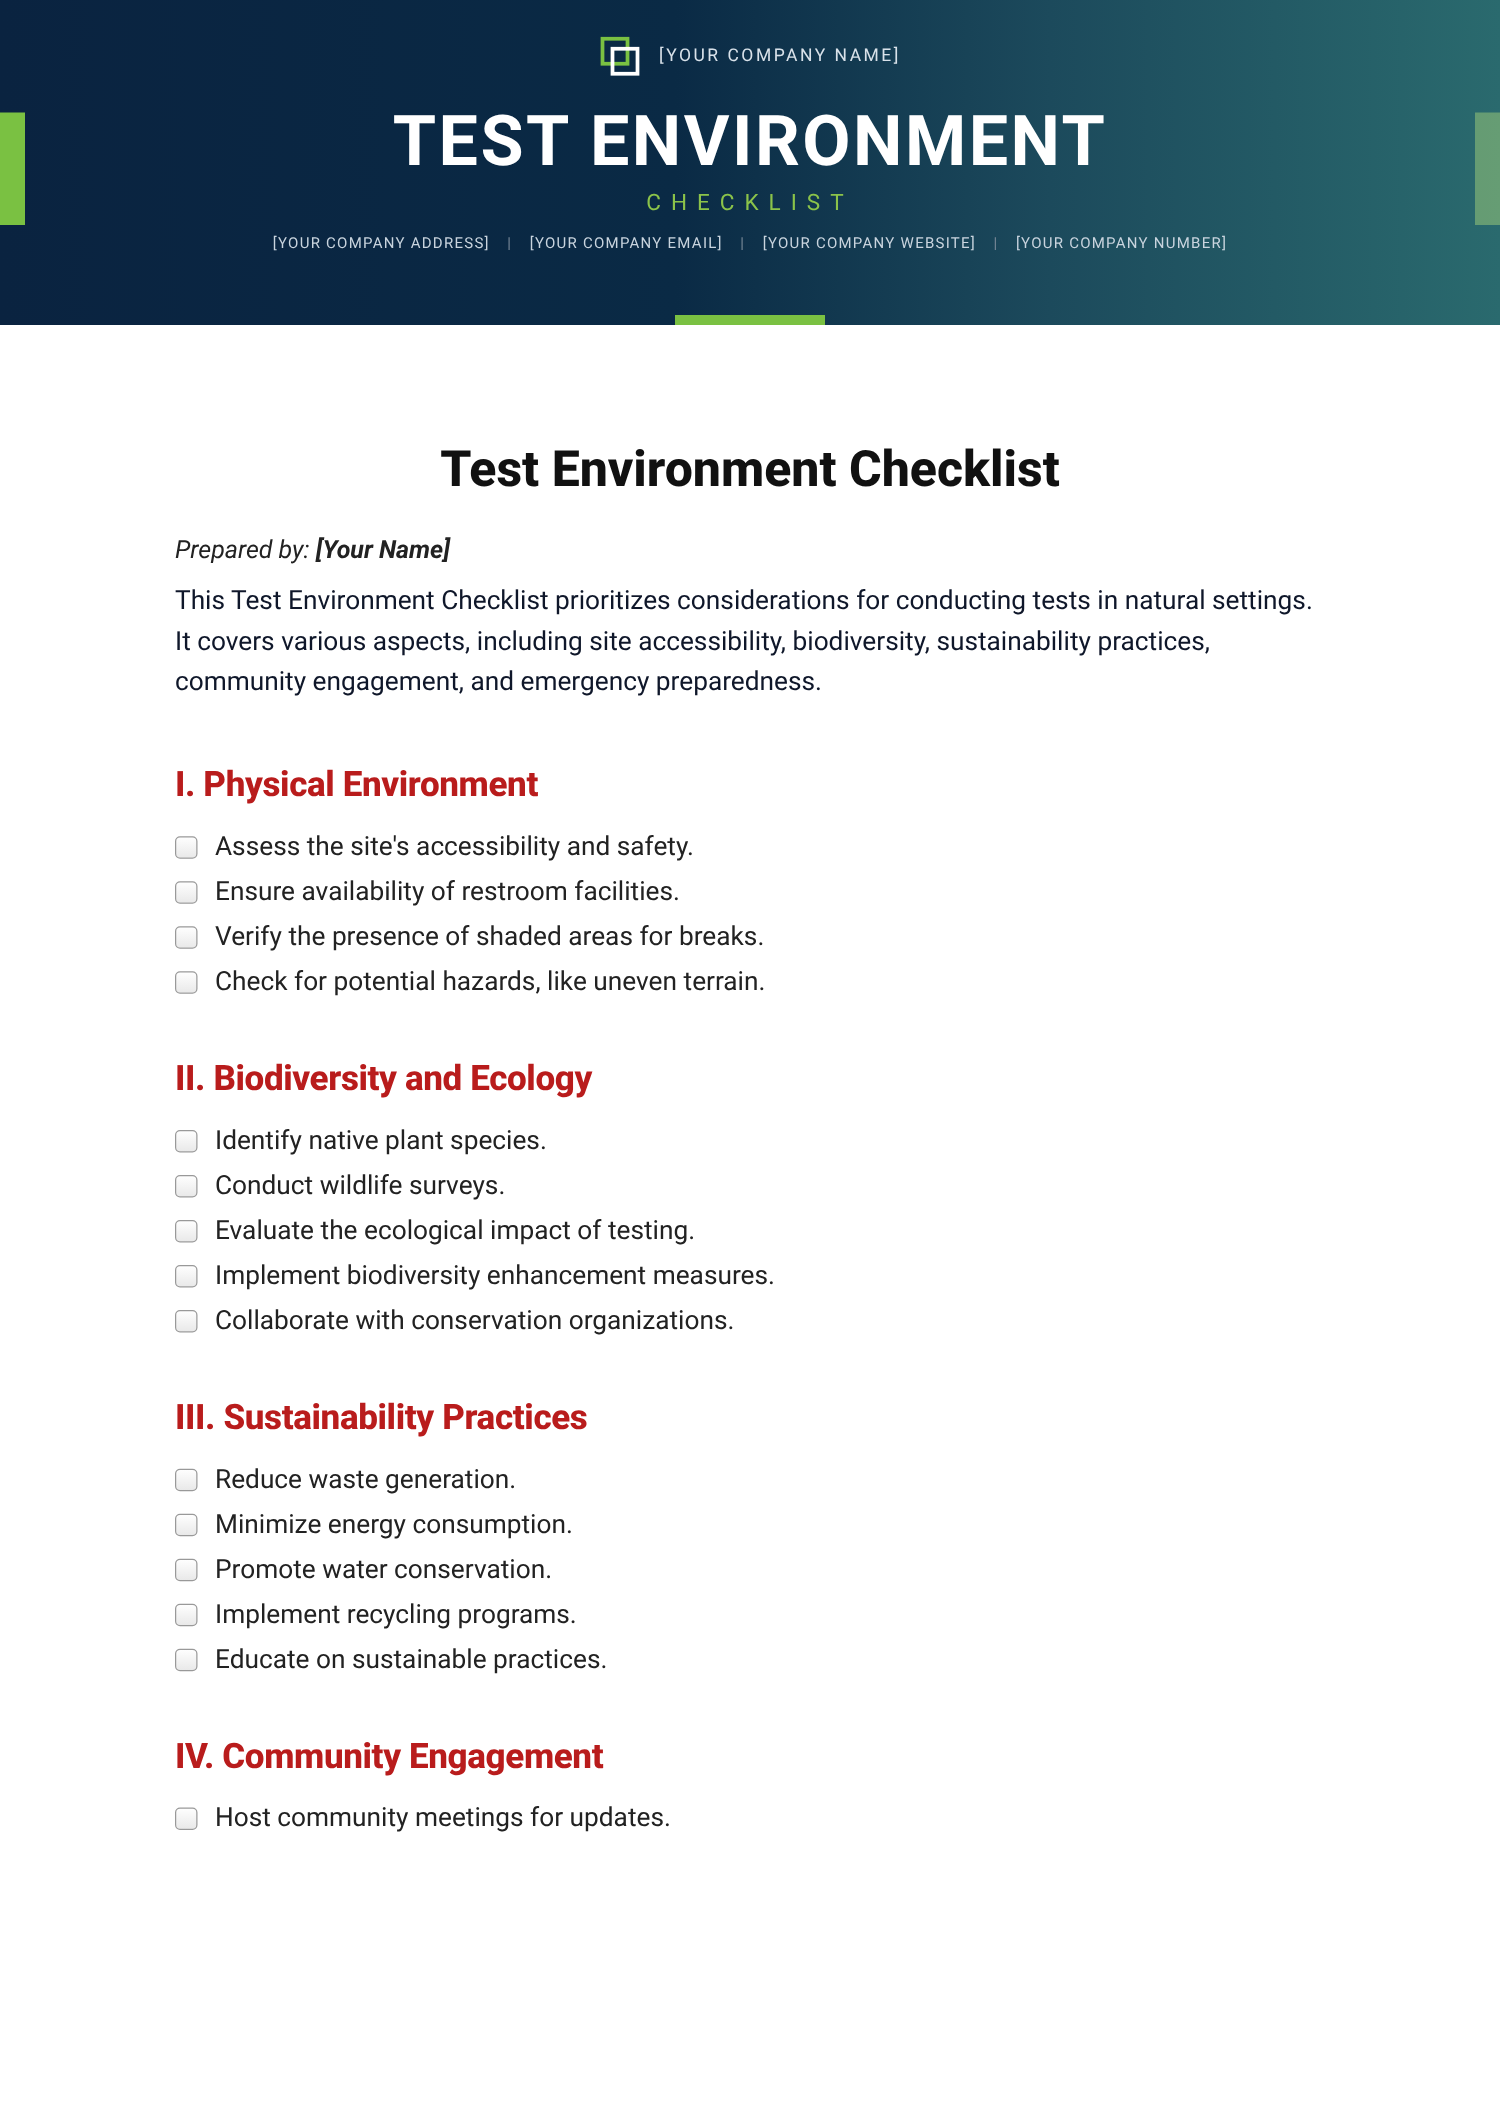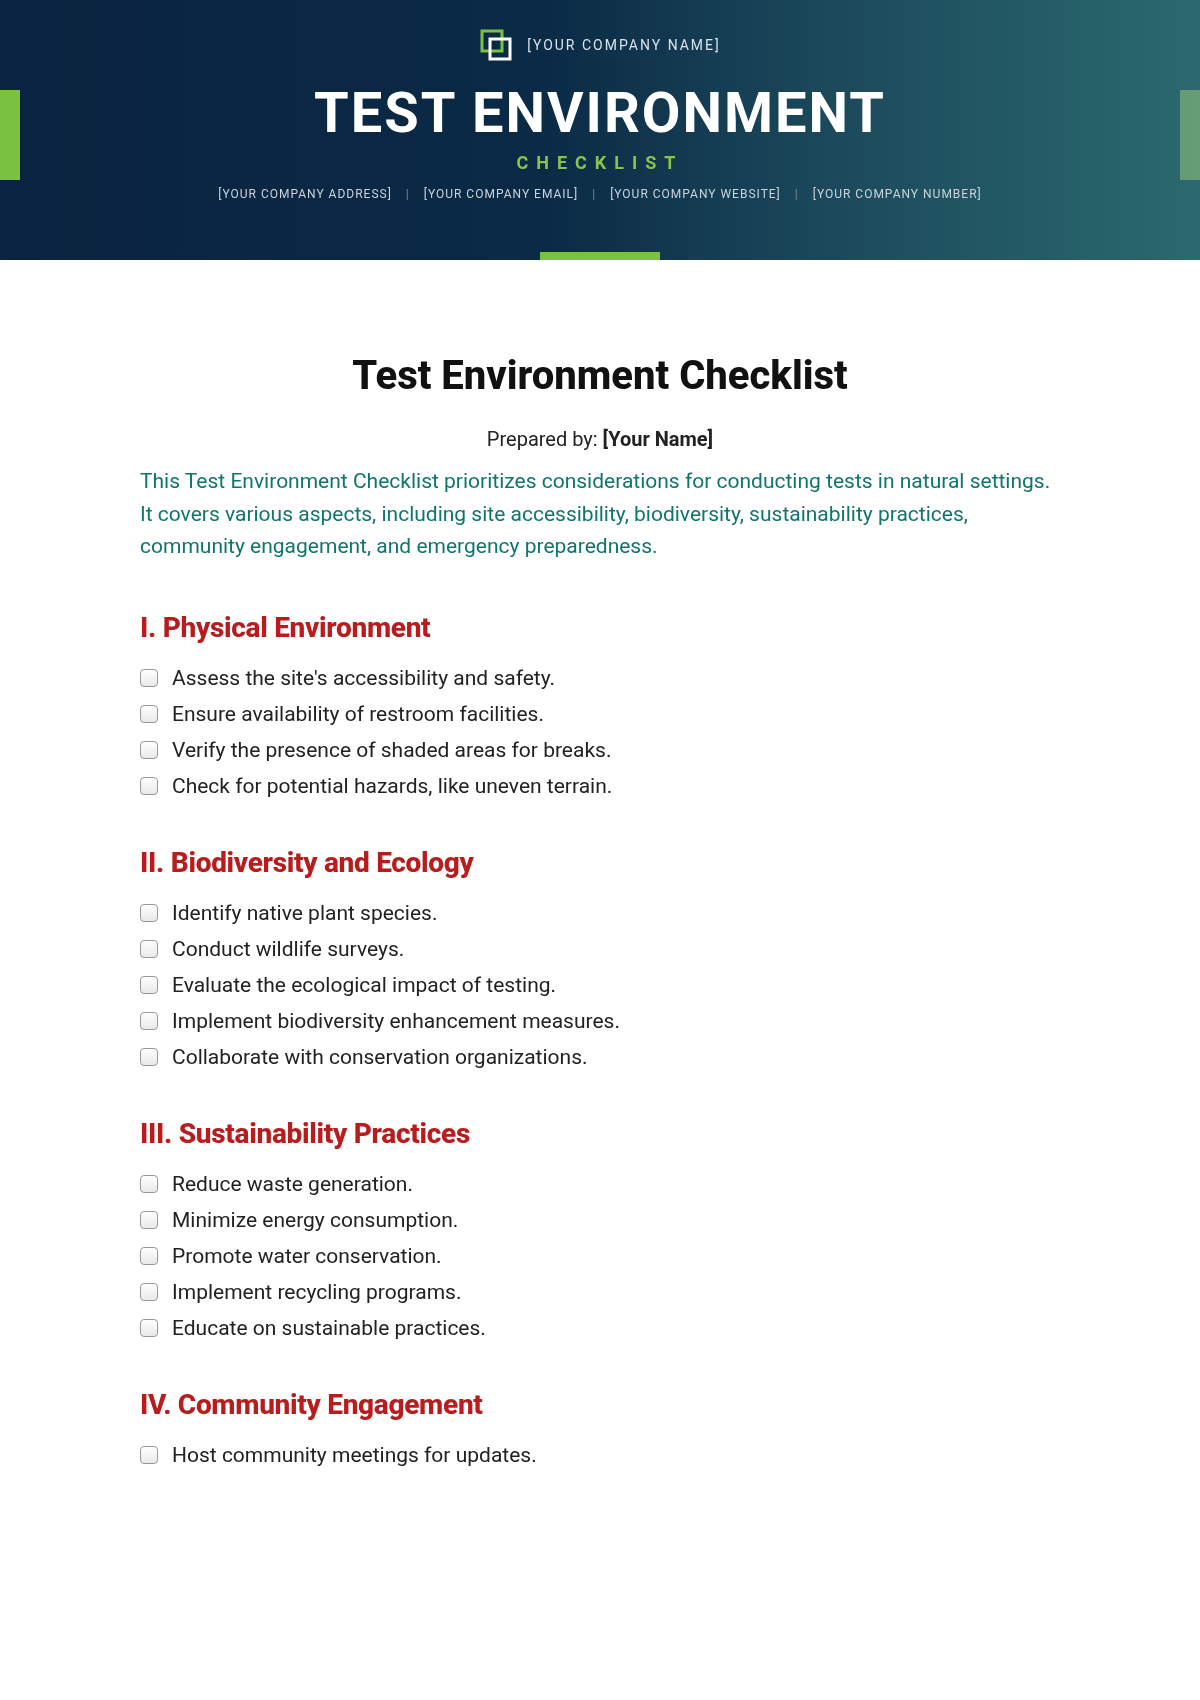--- a/index.html
+++ b/index.html
@@ -44,21 +44,21 @@
     margin-top: 18px;
     font-size: 56px;
     font-weight: 700;
     letter-spacing: 2px;
   }
   .banner .subtitle {
     margin-top: 6px;
     font-size: 18px;
     letter-spacing: 8px;
     color: #8bc34a;
-    font-weight: 700;
+    font-weight: 400;
   }
   .banner .contact-row {
     margin-top: 14px;
     font-size: 12px;
     letter-spacing: 1px;
     color: #c9d4de;
   }
   .banner .contact-row .sep { margin: 0 10px; color: #7a8a99; }
   .banner .underline-bar {
     position: absolute;
@@ -74,30 +74,31 @@
     margin: 0 auto;
     padding: 92px 40px 40px;
   }
   .doc-title {
     text-align: center;
     font-size: 40px;
     font-weight: 800;
     color: #111;
   }
   .prepared-row {
-    text-align: center;
+    text-align: left;
     margin-top: 28px;
     font-size: 20px;
+    font-style: italic;
   }
   .prepared-row .name-slot { font-weight: 700; }
   .intro {
     margin-top: 14px;
     font-size: 21px;
     line-height: 1.55;
-    color: #0f766e;
+    color: #0f172a;
   }
   .section {
     margin-top: 48px;
   }
   .section h2 {
     font-size: 28px;
     font-weight: 800;
     color: #b91c1c;
     margin-bottom: 22px;
     letter-spacing: -0.3px;

